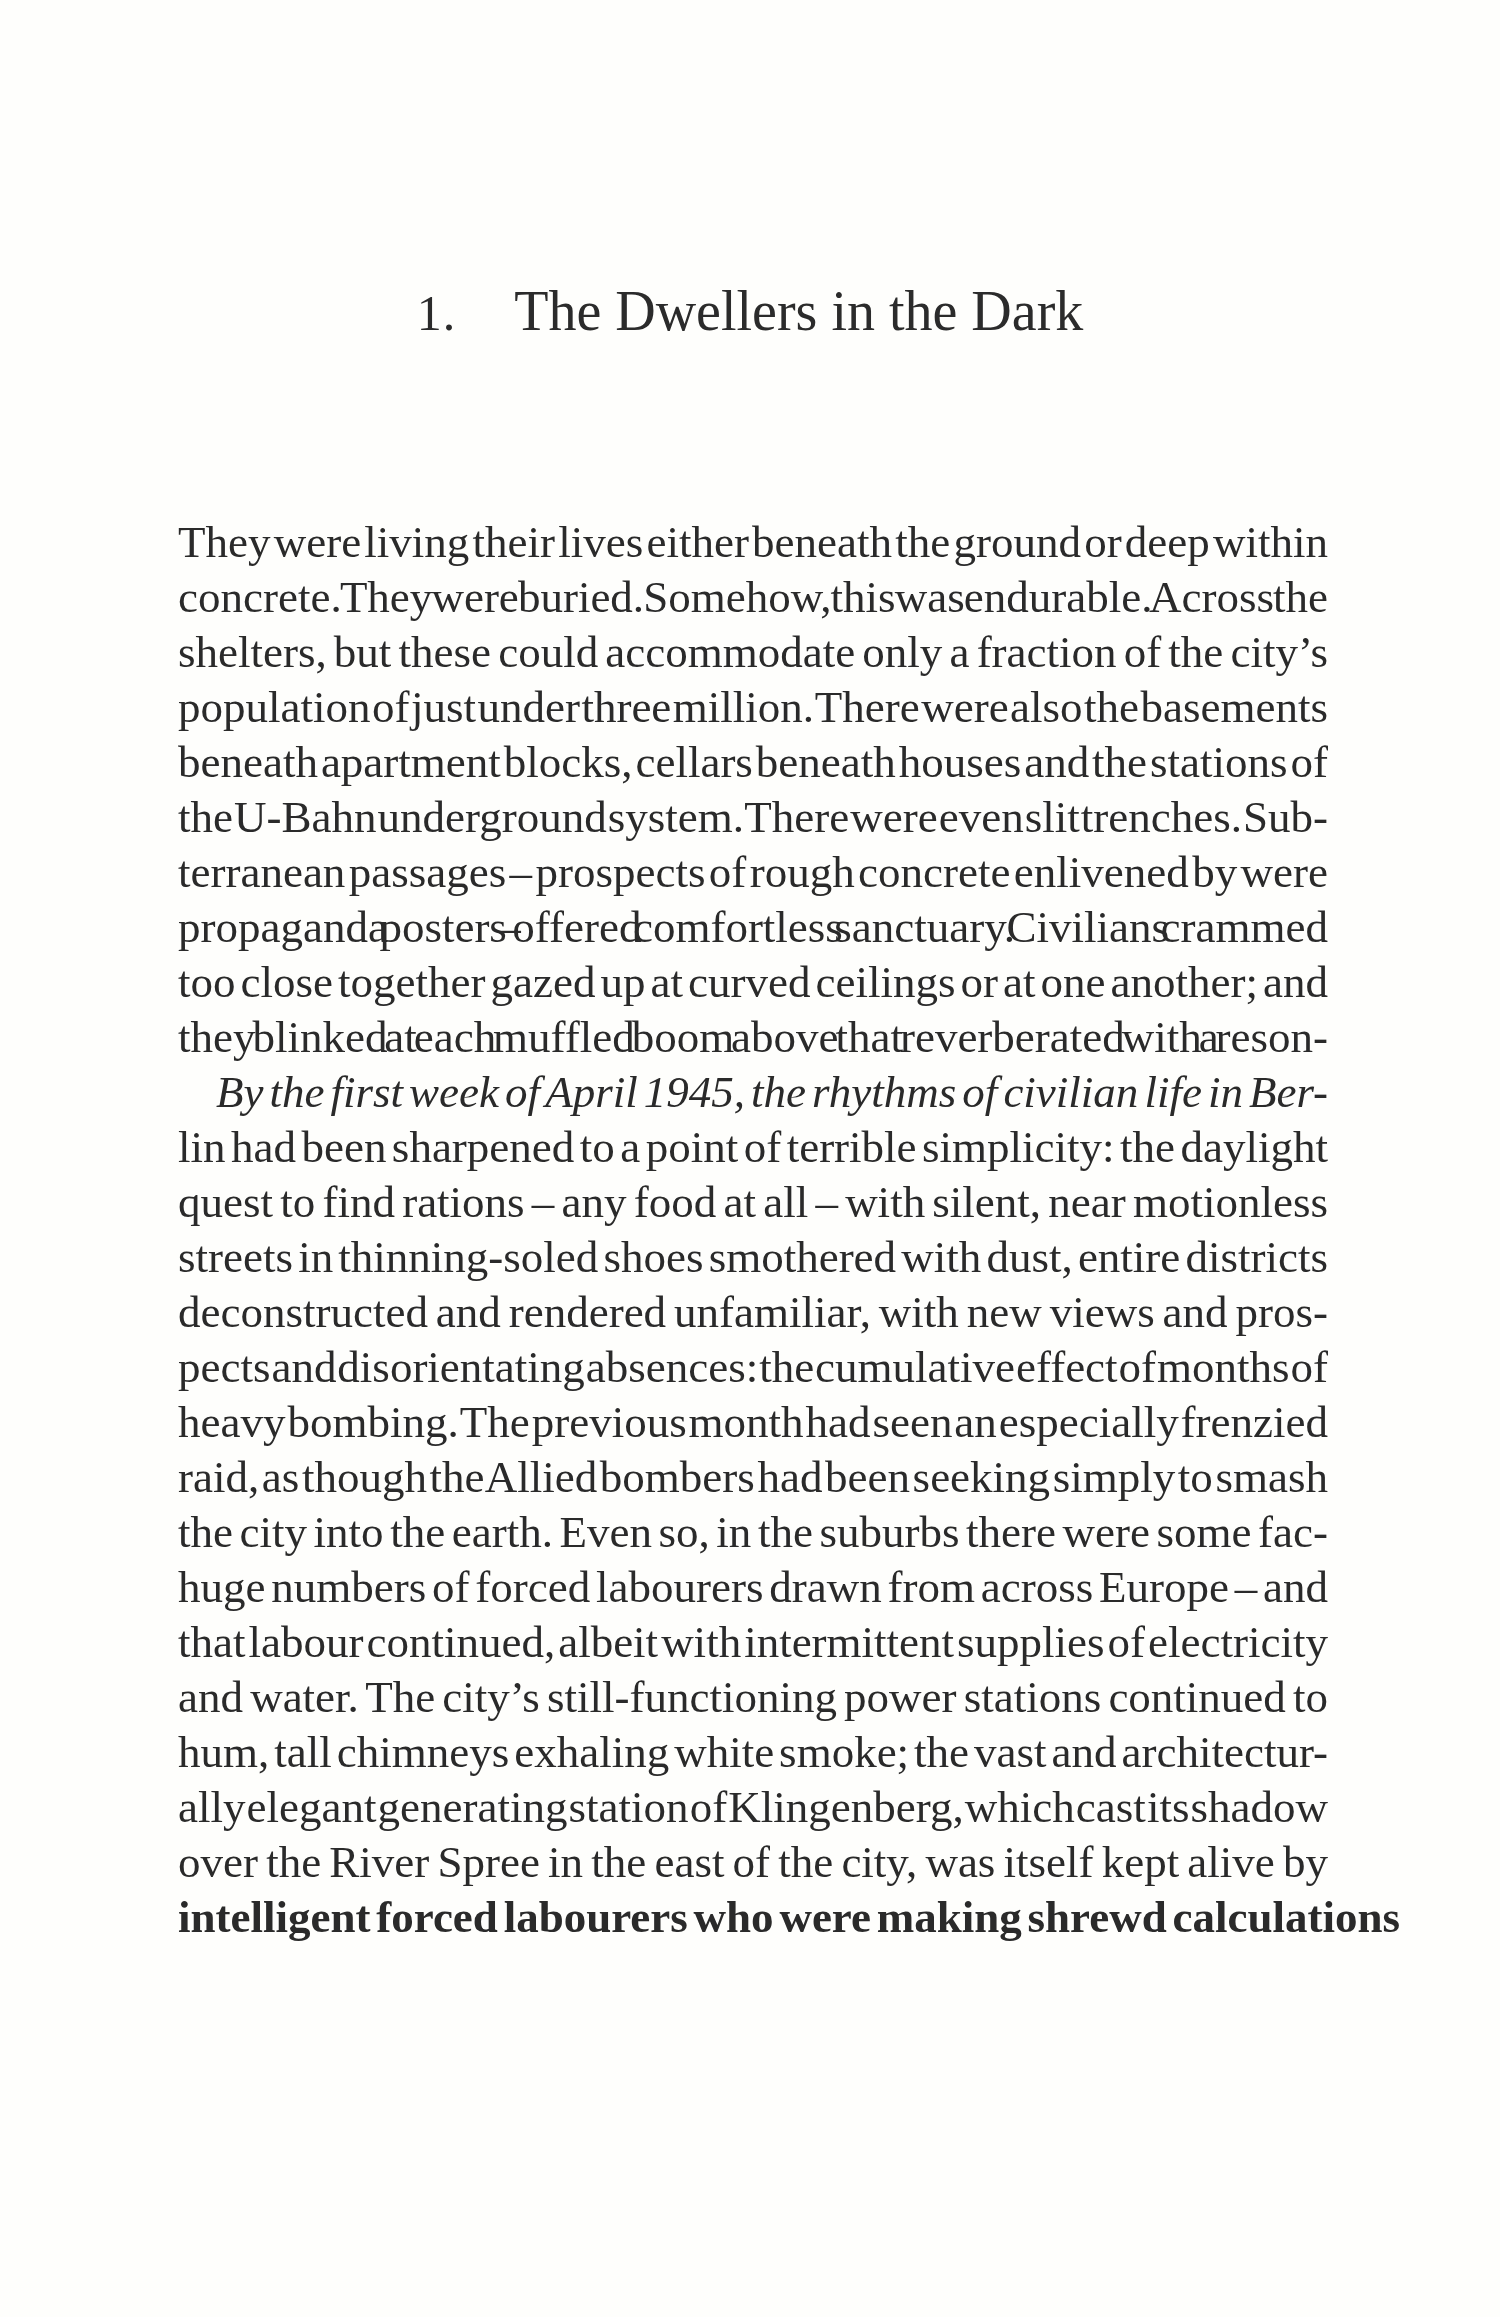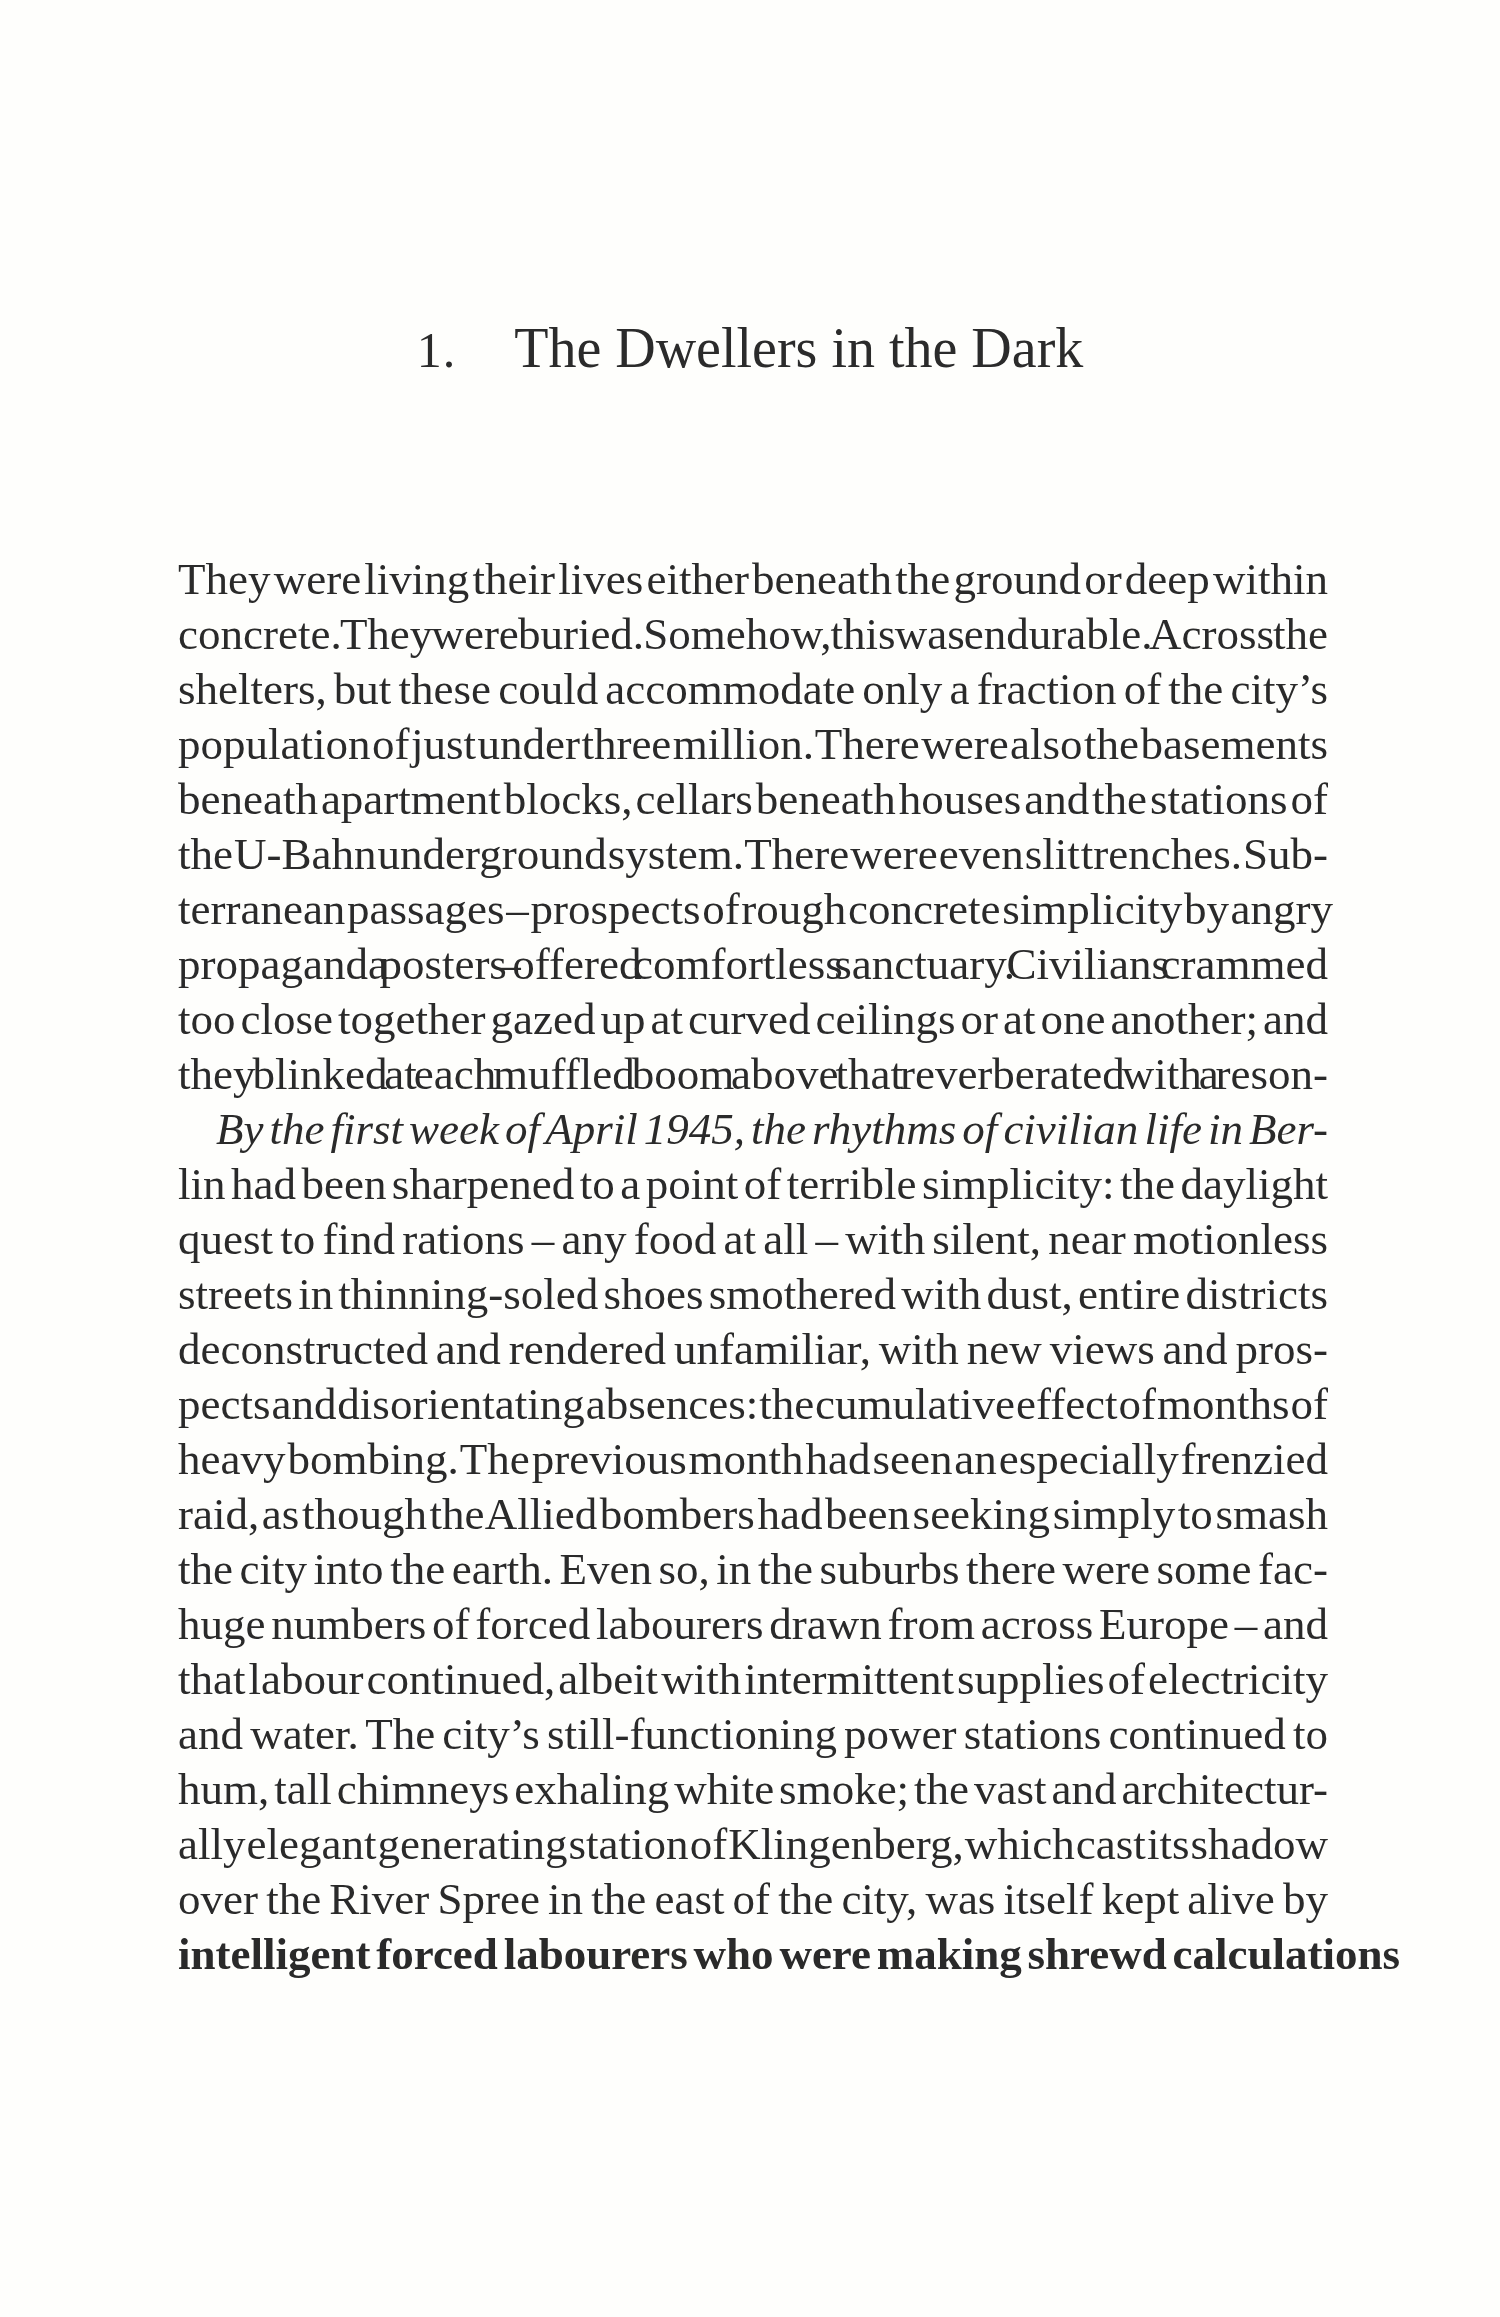--- a/index.html
+++ b/index.html
@@ -13,21 +13,20 @@
     position: relative;
     overflow: hidden;
     font-family: "Liberation Serif", "DejaVu Serif", serif;
     color: #2a2a2a;
   }
   .page {
     position: absolute;
     left: 0; top: 0;
     width: 1500px; height: 2090px;
     background: #fefefc;
-    margin-top: 37px;
   }
   .chapter-heading {
     position: absolute;
     left: 0;
     top: 276px;
     width: 1500px;
     height: 70px;
     text-align: center;
     font-size: 56px;
     line-height: 70px;
@@ -80,21 +79,21 @@
 
   <div class="body-text">
 
     <div class="paragraph">
       <span class="line" style="word-spacing: -8.03267px;">They were living their lives either beneath the ground or deep within</span>
       <span class="line" style="word-spacing: -12.1823px;">concrete. They were buried. Somehow, this was endurable. Across the</span>
       <span class="line" style="word-spacing: -4.0875px;">shelters, but these could accommodate only a fraction of the city’s</span>
       <span class="line" style="word-spacing: -9.75938px;">population of just under three million. There were also the basements</span>
       <span class="line" style="word-spacing: -8.28993px;">beneath apartment blocks, cellars beneath houses and the stations of</span>
       <span class="line" style="word-spacing: -10.1962px;">the U-Bahn underground system. There were even slit trenches. Sub-</span>
-      <span class="line" style="word-spacing: -9.52951px;">terranean passages – prospects of rough concrete simplicity by angry</span>
+      <span class="line" style="word-spacing: -9.52951px;">terranean passages – prospects of rough concrete enlivened by were</span>
       <span class="line" style="word-spacing: -19.7656px;">propaganda posters – offered comfortless sanctuary. Civilians crammed</span>
       <span class="line" style="word-spacing: -6.21224px;">too close together gazed up at curved ceilings or at one another; and</span>
       <span class="line" style="word-spacing: -14.3111px;">they blinked at each muffled boom above that reverberated with a reson-</span>
     </div>
 
     <div class="paragraph">
       <span class="line indent" style="word-spacing: -6.8738px; font-style: italic;">By the first week of April 1945, the rhythms of civilian life in Ber-</span>
       <span class="line" style="word-spacing: -5.76847px;">lin had been sharpened to a point of terrible simplicity: the daylight</span>
       <span class="line" style="word-spacing: -4.02404px;">quest to find rations – any food at all – with silent, near motionless</span>
       <span class="line" style="word-spacing: -6.07422px;">streets in thinning-soled shoes smothered with dust, entire districts</span>

